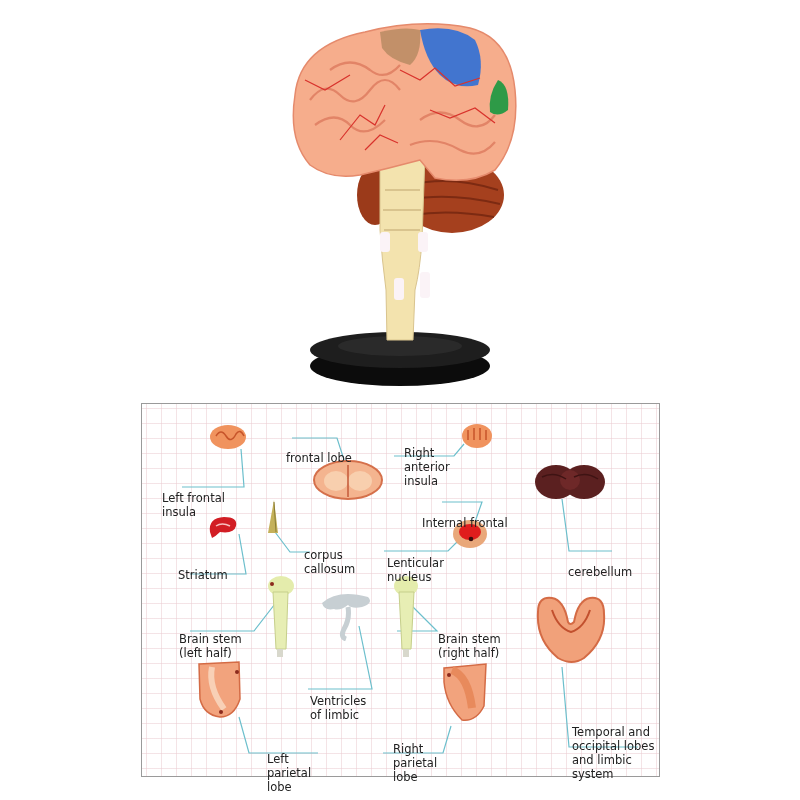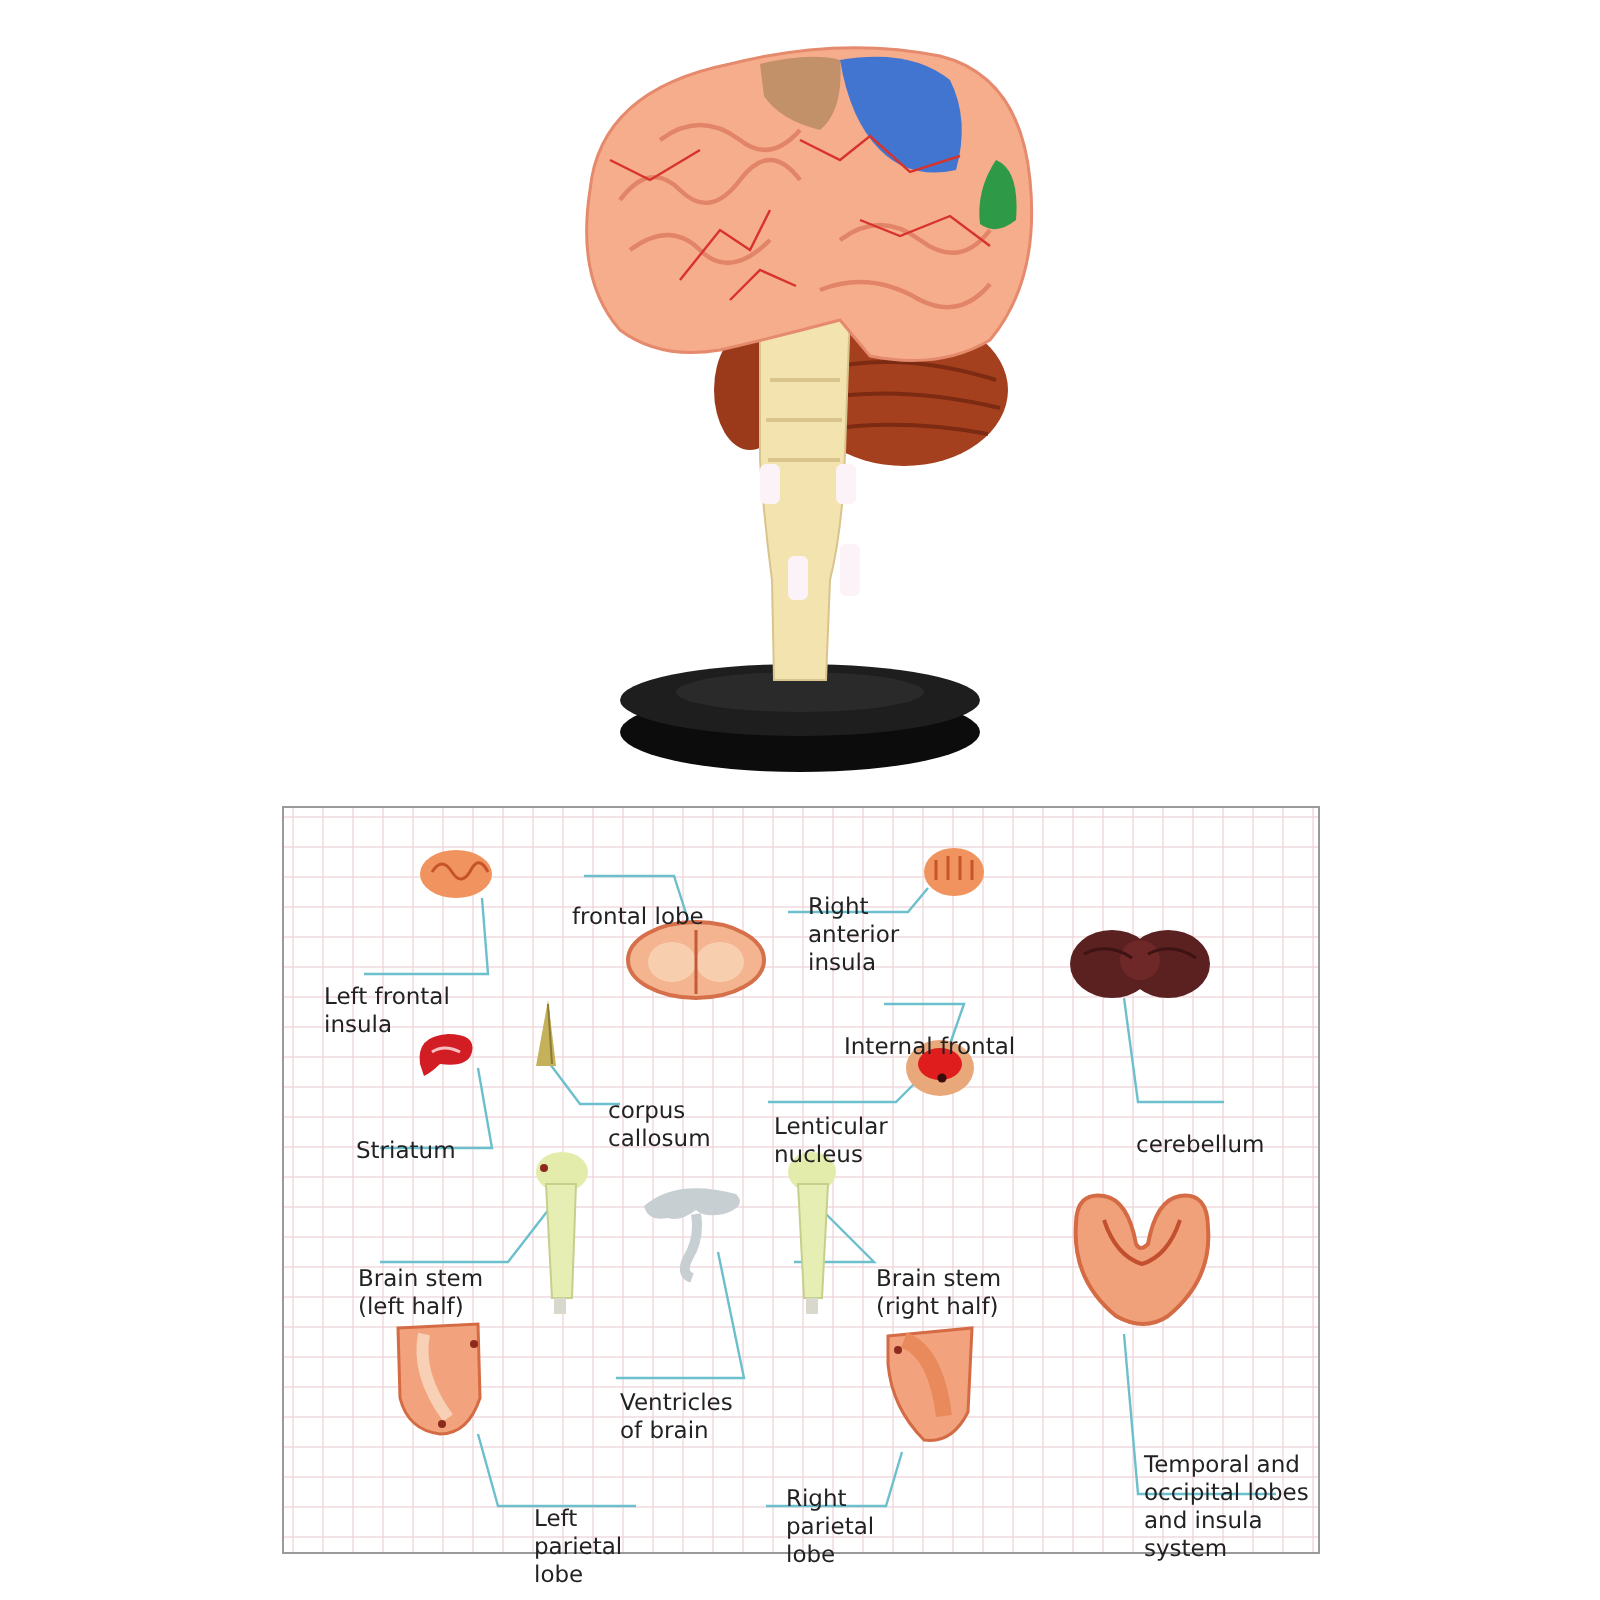--- a/index.html
+++ b/index.html
@@ -178,24 +178,24 @@
   <div class="label" style="left:162px;top:112px">corpus
 callosum</div>
   <div class="label" style="left:245px;top:120px">Lenticular
 nucleus</div>
   <div class="label" style="left:36px;top:132px">Striatum</div>
   <div class="label" style="left:37px;top:196px">Brain stem
 (left half)</div>
   <div class="label" style="left:296px;top:196px">Brain stem
 (right half)</div>
   <div class="label" style="left:168px;top:258px">Ventricles
-of brain</div>
+of limbic</div>
   <div class="label" style="left:125px;top:316px">Left
 parietal
 lobe</div>
   <div class="label" style="left:251px;top:306px">Right
 parietal
 lobe</div>
   <div class="label" style="left:430px;top:289px">Temporal and
 occipital lobes
-and insula
+and limbic
 system</div>
 </div>
 
 </body></html>

